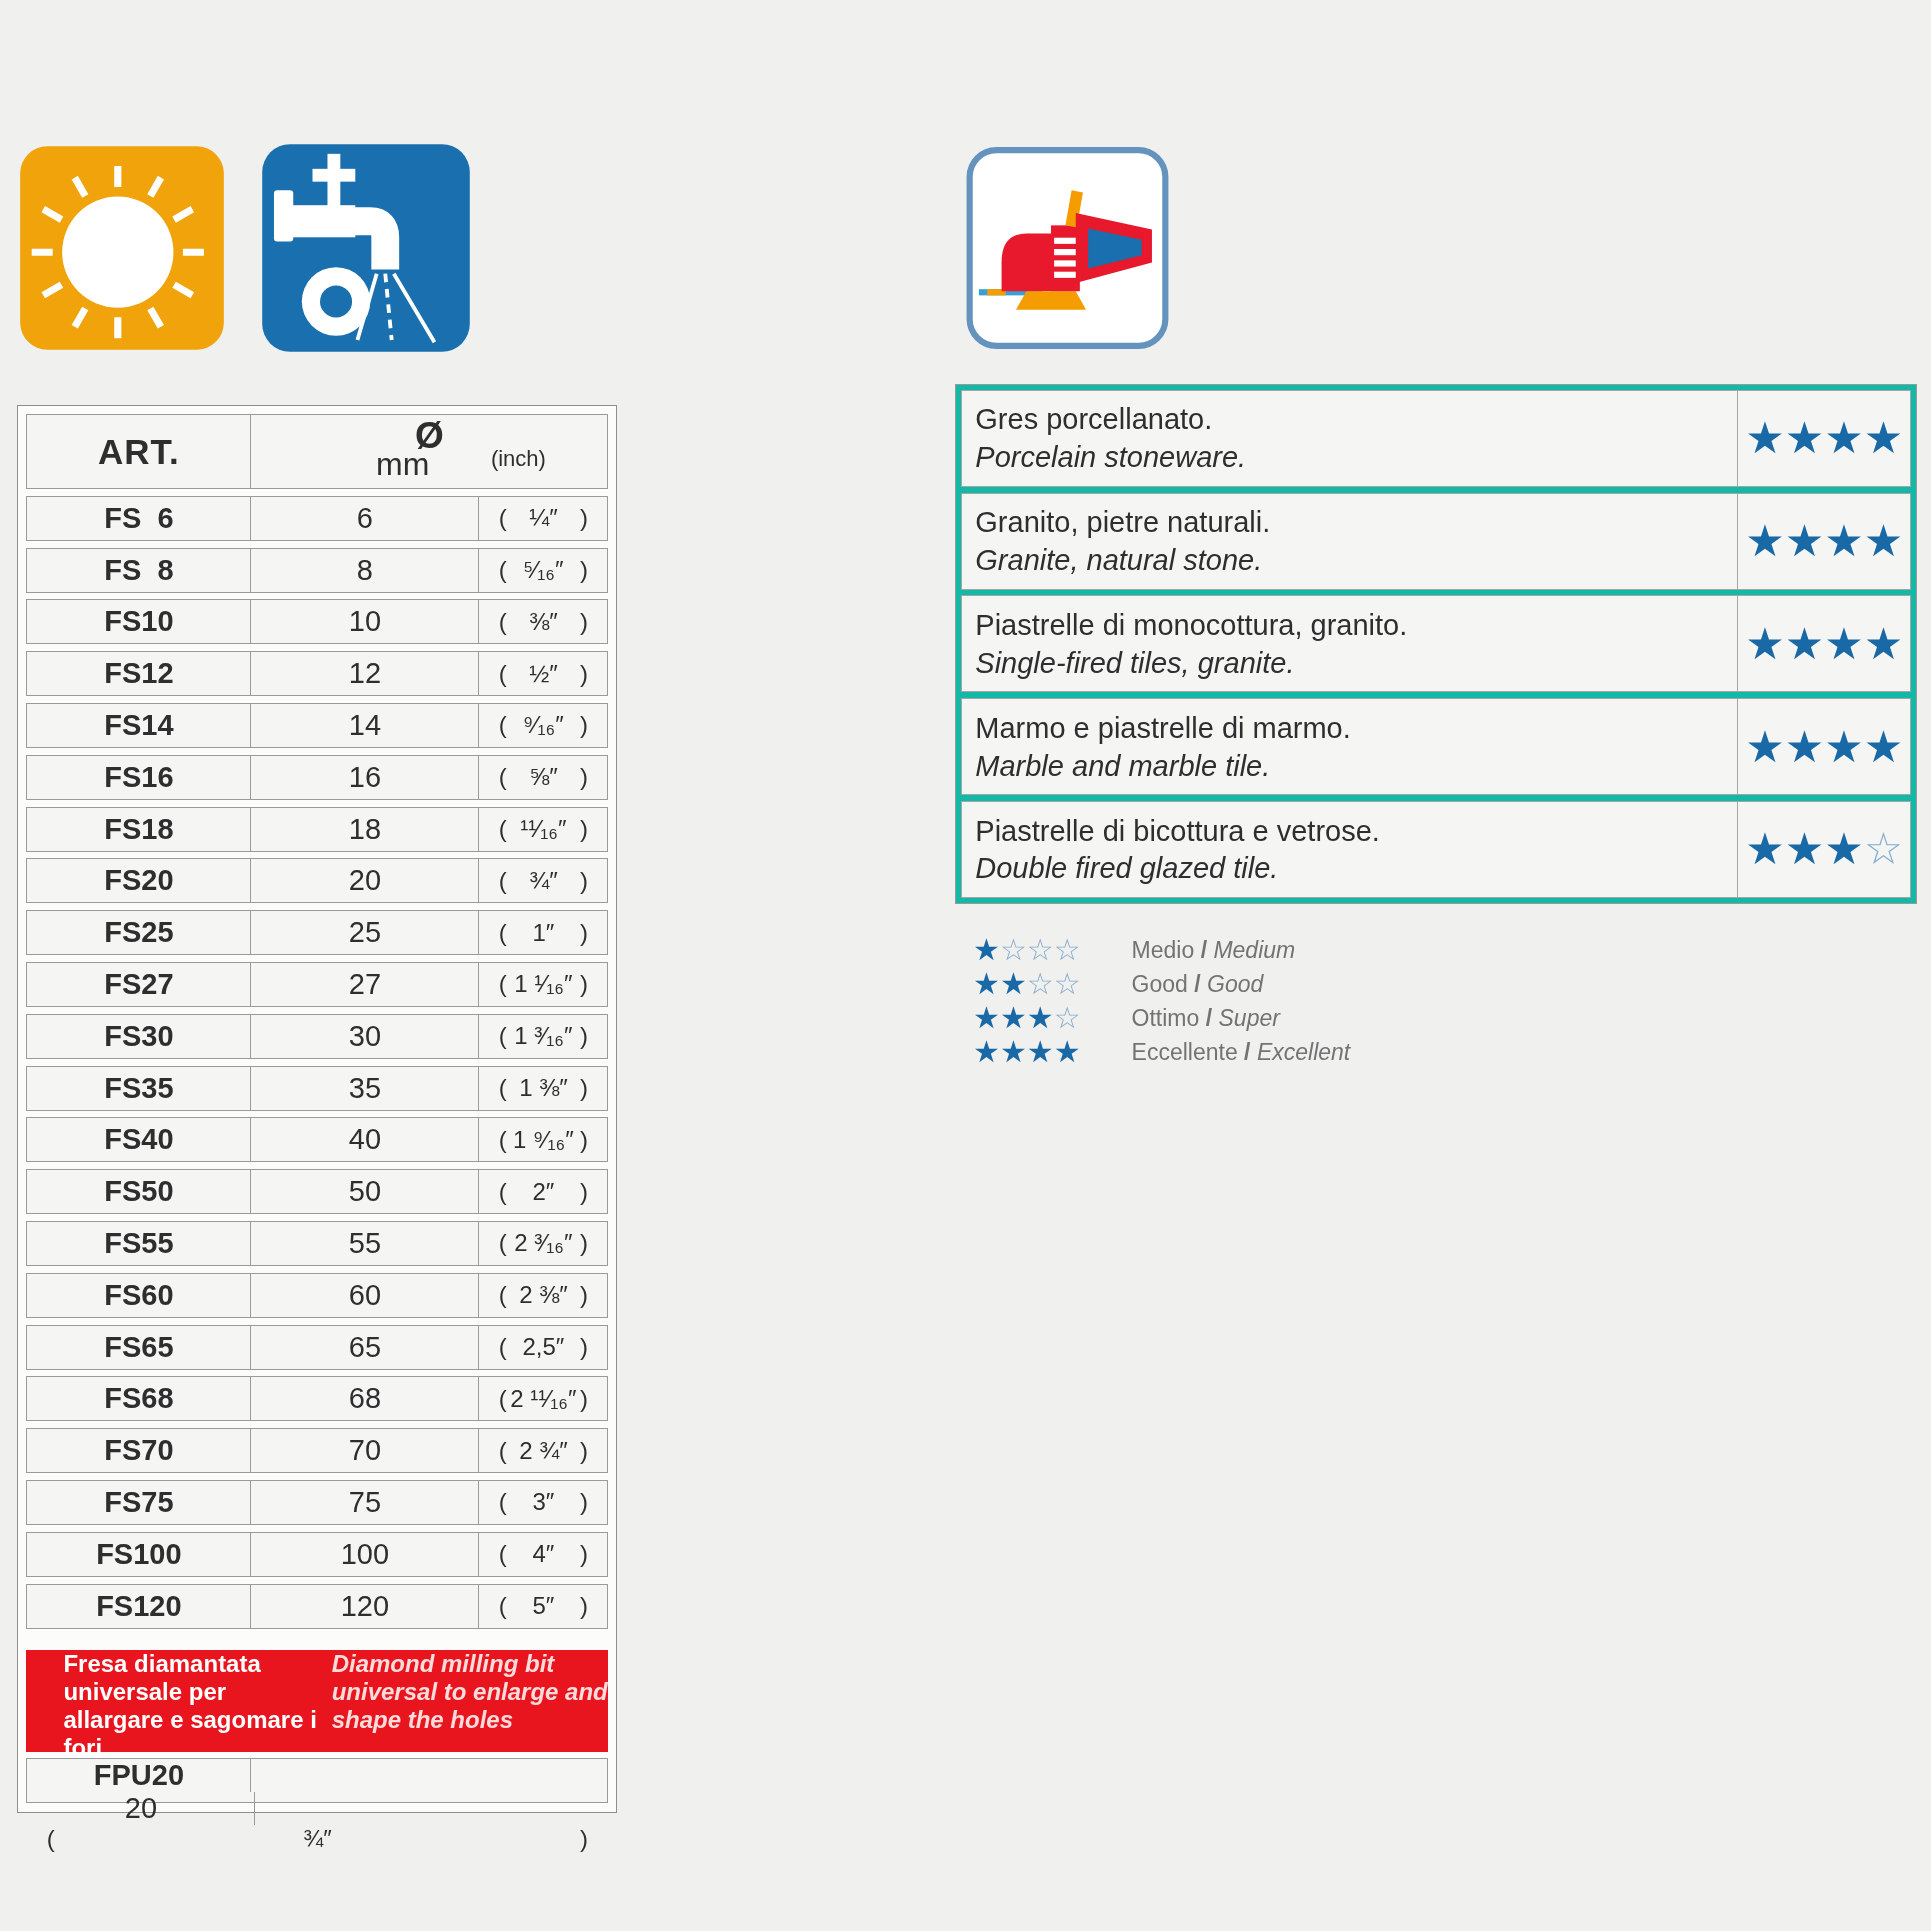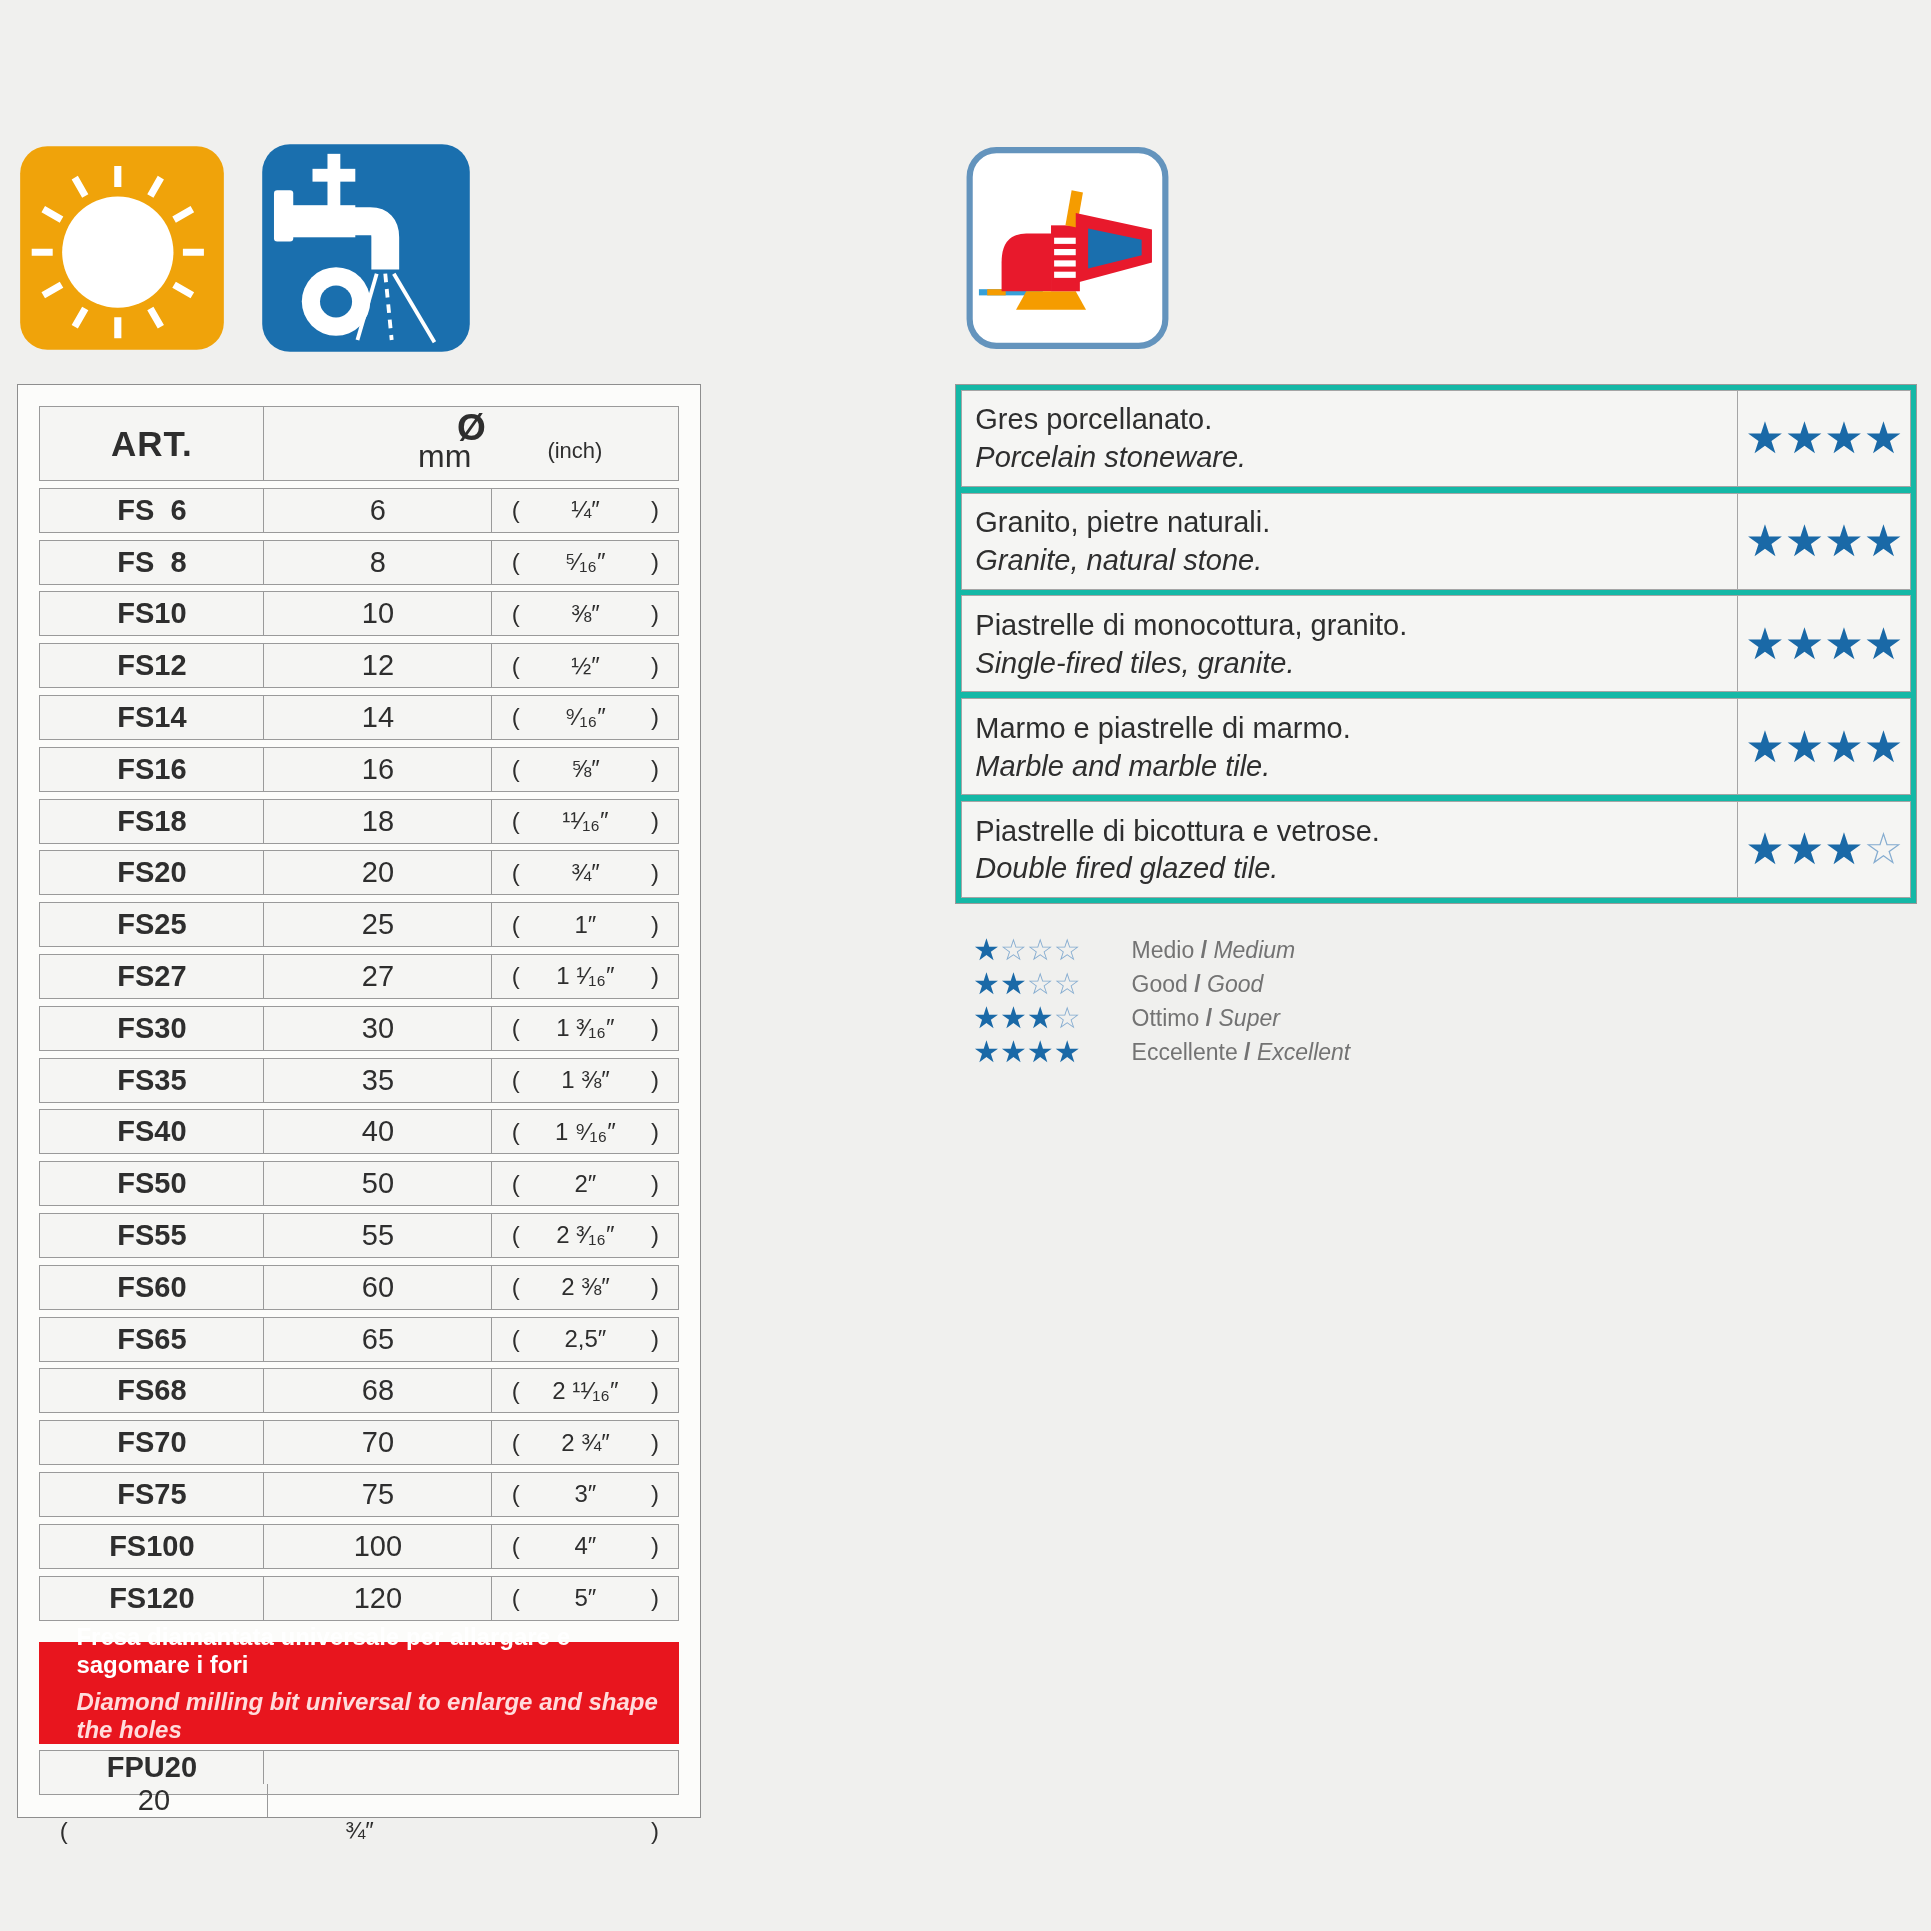--- a/index.html
+++ b/index.html
@@ -11,38 +11,38 @@
   }
   .abs { position:absolute; }
   svg { display:block; width:100%; height:100%; }
 
   
   #sun-icon      { left:17.4px;  top:137px; width:210px; height:222px; }
   #water-icon    { left:259px; top:137px; width:214px; height:222px; }
   #grinder-icon  { left:963px; top:145px; width:209px; height:206px; }
 
   
-  #size-table { left:17.4px; top:384px; width:684px; border:1.9px solid #8e8e8e; background:#fcfcfa; padding:21px; }
+  #size-table { left:17.4px; top:405px; width:600px; border:1.9px solid #8e8e8e; background:#fcfcfa; padding:8px; }
   .s-head { height:75px; border:1.9px solid #9a9a9a; background:#f5f5f3; display:flex; margin-bottom:6.8px; }
   .sh-art { width:224px; border-right:1.9px solid #9a9a9a; display:flex; align-items:center; justify-content:center;
             font-size:35px; font-weight:bold; letter-spacing:1px; }
   .sh-dia { flex:1; position:relative; }
   .sh-sym { position:absolute; top:0px; left:0; right:0; text-align:center; font-size:37px; font-weight:bold; }
   .sh-sub { position:absolute; bottom:4.8px; left:0; right:0; display:flex; }
   .sh-mm   { width:50%; text-align:right; font-size:32px; }
   .sh-inch { width:50%; text-align:center; font-size:22px; }
 
   .s-row { height:45px; border:1.9px solid #9a9a9a; background:#f5f5f3; display:flex; align-items:stretch; margin-bottom:6.8px; }
   .c-art { width:224px; border-right:1.9px solid #9a9a9a; display:flex; align-items:center; justify-content:center;
            font-weight:bold; font-size:29px; white-space:pre; }
   .c-mm  { width:228px; border-right:1.9px solid #9a9a9a; display:flex; align-items:center; justify-content:center; font-size:29px; }
   .c-inch{ flex:1; display:flex; align-items:center; justify-content:space-between; padding:0 19.3px; }
   .c-inch .paren, .c-inch .iv { font-size:24px; }
 
-  #banner { margin:21px 0 6.8px 0; height:102px; background:#e8151e; display:flex; flex-direction:column;
+  #banner { margin:21px 0 6.8px 0; height:102px; background:#e8151e; display:flex; flex-direction:row;
             justify-content:flex-end; padding-left:37px; }
   .b1 { font-weight:bold; font-size:24px; color:#ffffff; margin-bottom:8.7px; }
   .b2 { font-weight:bold; font-style:italic; font-size:24px; color:#ffdcdc; }
   #extra-rows .s-row { margin-bottom:1px;flex-direction:column; }
 
   
   #ratings { left:955px; top:384px; width:962px; border:1.9px solid #9a9a9a; background:#14b8a6; padding:4.8px; }
   .r-row { height:97px; border:1.9px solid #a5a5a5; background:#f5f5f3; display:flex; margin-bottom:5.8px; }
   .r-row:last-child { margin-bottom:0; }
   .r-text { flex:1; border-right:1.9px solid #a5a5a5; padding:12.6px 0 0 13.5px; }

